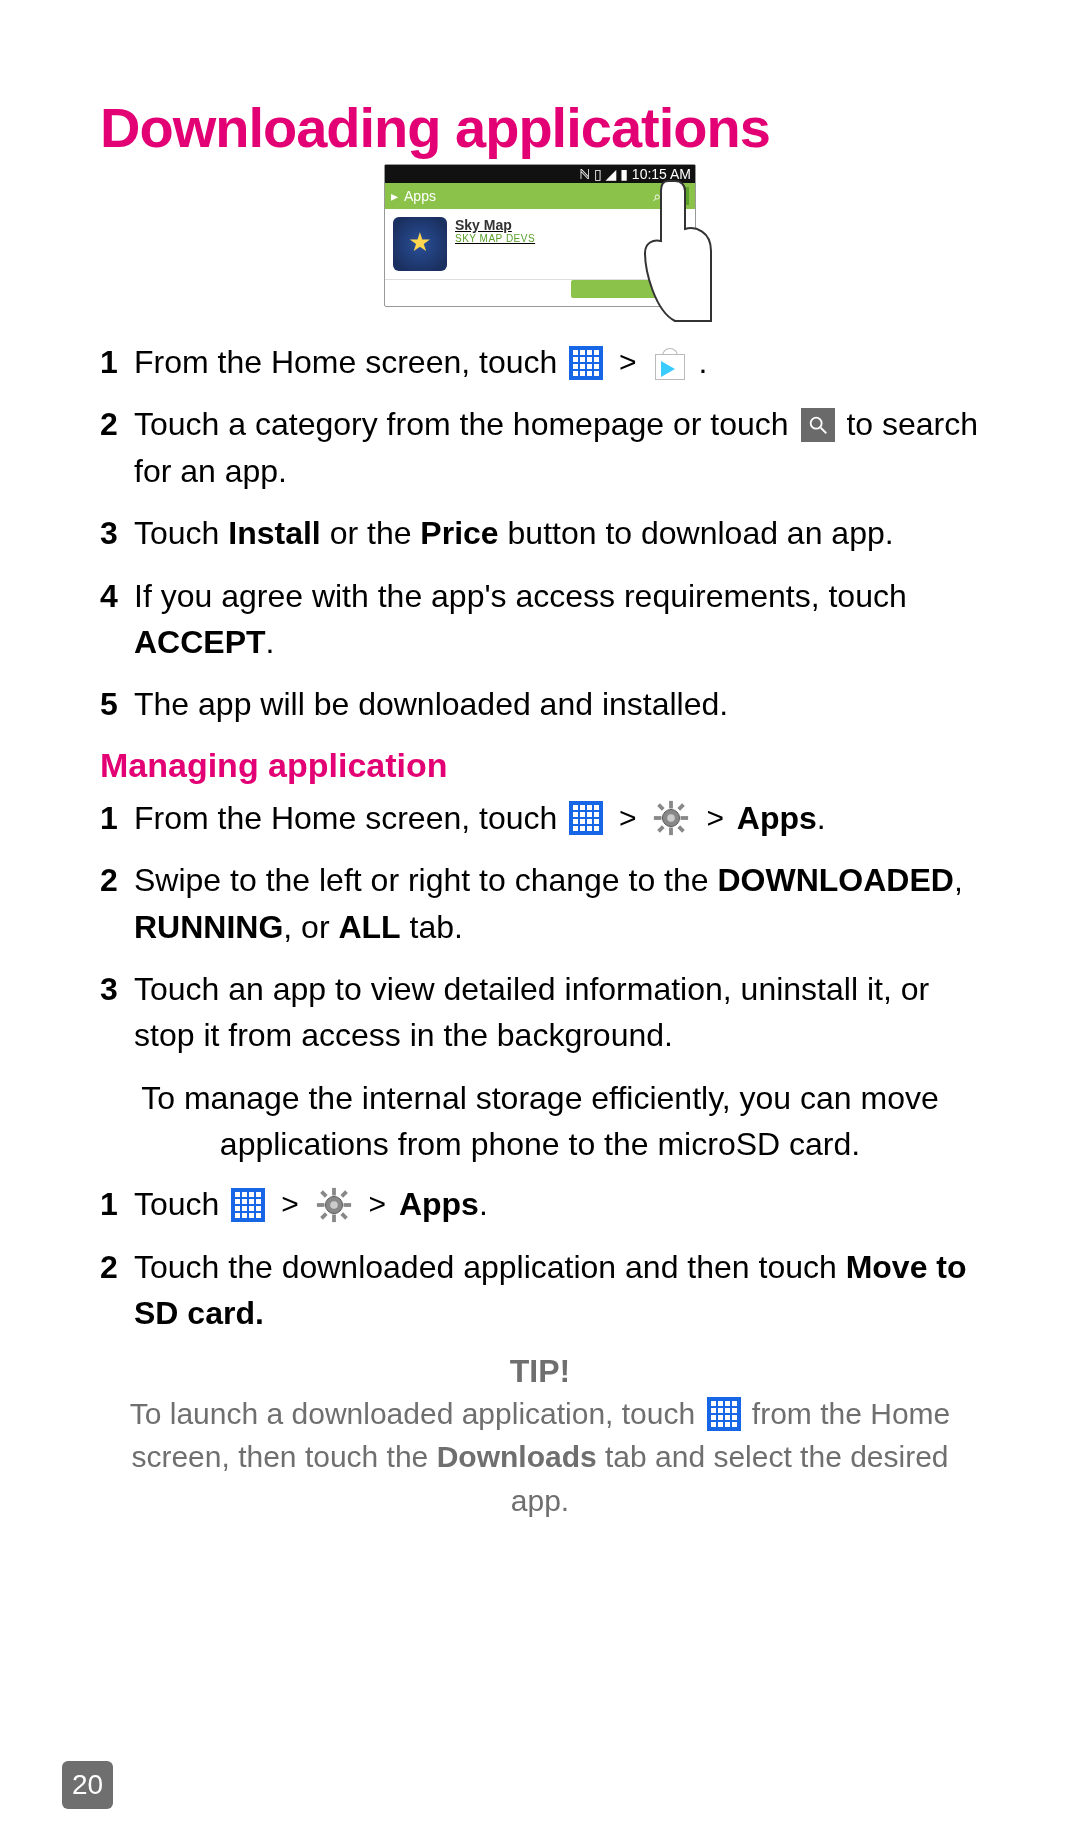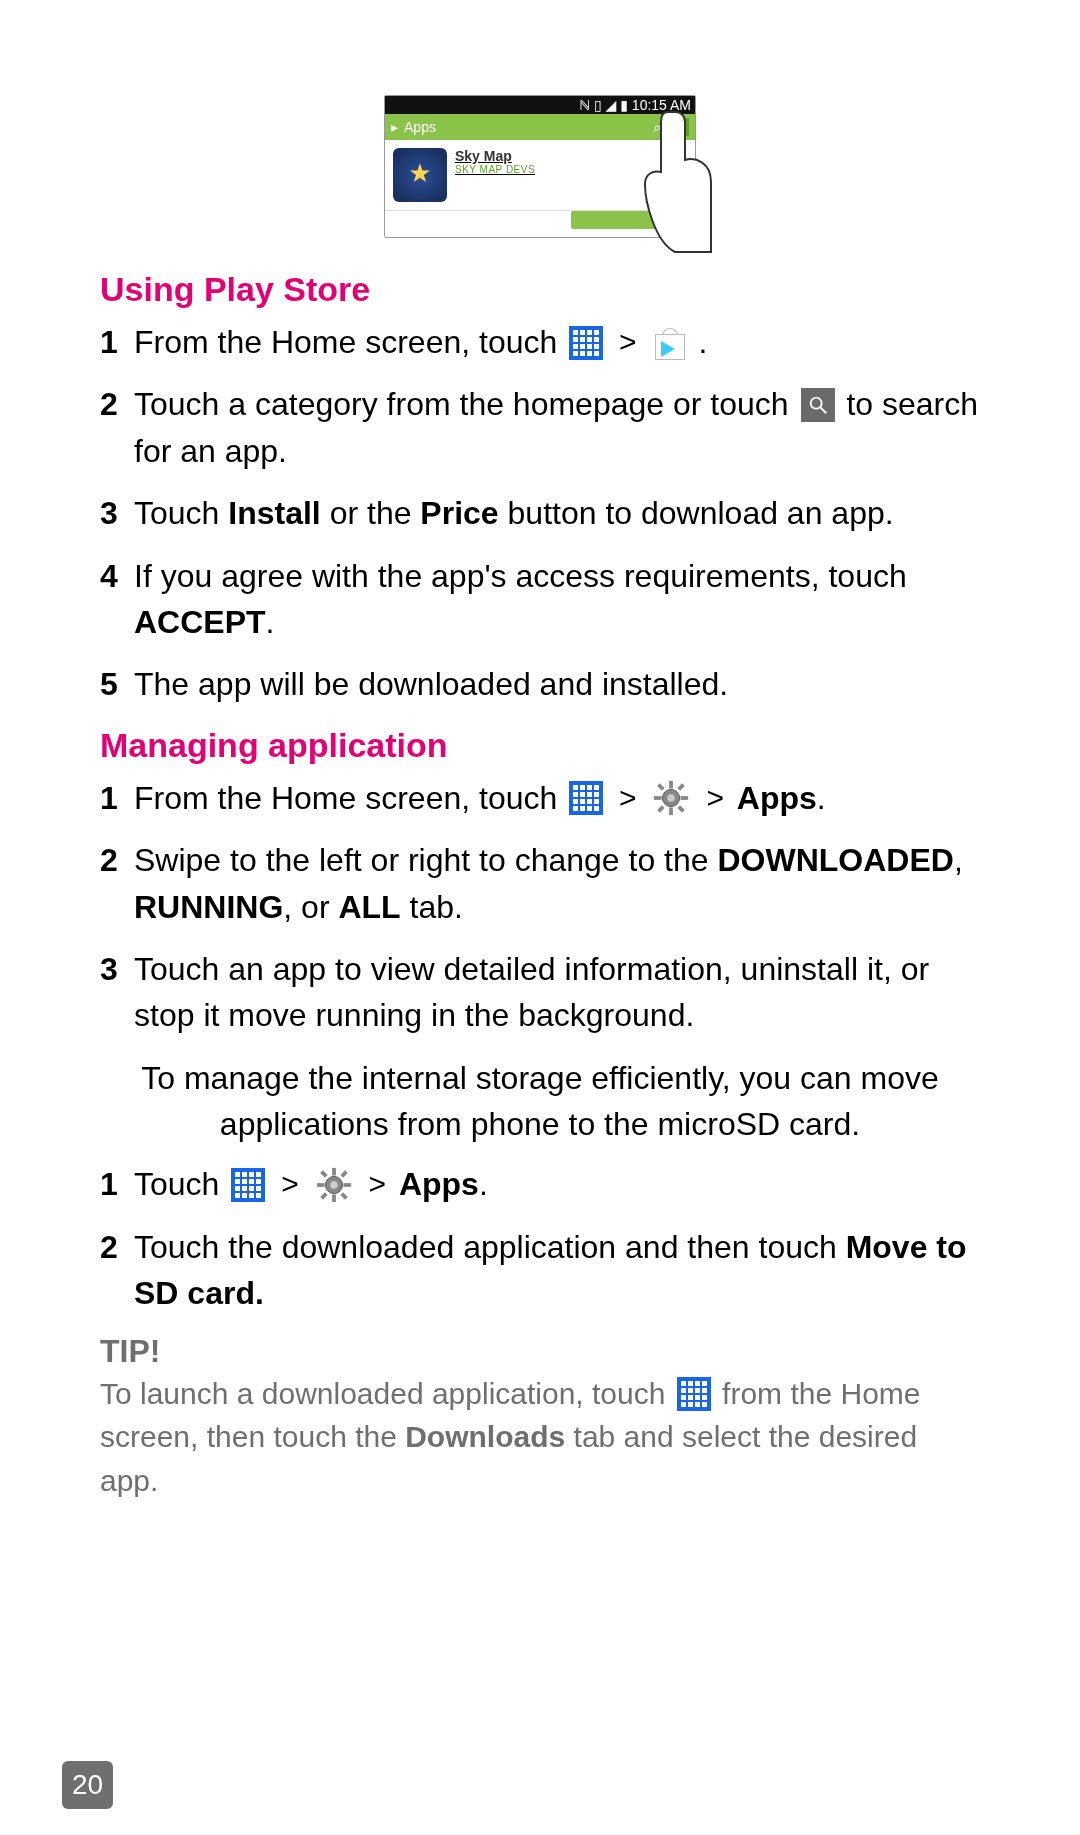--- a/index.html
+++ b/index.html
@@ -181,20 +181,21 @@
   .gear-icon {
     width: 38px; height: 38px;
     display:inline-flex; align-items:center; justify-content:center;
   }
   .gear-icon svg { width:38px; height:38px; }
 
   .gt { font-size: 30px; margin: 0 4px; position:relative; top:-1px;}
 
   .tip-block {
     margin-top: 15px;
+    text-align: center;
   }
   .tip-title {
     color: #6f6f6f;
     font-size: 32px;
     font-weight: bold;
     margin-bottom: 2px;
   }
   .tip-text {
     color: #6f6f6f;
     font-size: 30px;
@@ -211,20 +212,21 @@
     font-size: 28px;
     padding: 8px 10px;
     border-radius: 6px;
   }
 </style>
 </head>
 <body>
 
 <div class="page">
 
+  <h1 class="title">Downloading applications</h1>
 
   <div class="screenshot-wrap">
     <div class="phone-shot">
       <div class="statusbar">
         <span>ℕ ▯ ◢ ▮</span>
         <span>10:15 AM</span>
       </div>
       <div class="appsbar">
         <span>▸</span>
         <span>Apps</span>
@@ -241,21 +243,20 @@
       </div>
       <div class="greenbar"></div>
       <div class="hand">
         <svg viewBox="0 0 90 160">
           <path d="M45 10 C40 10 38 14 38 20 L38 70 C30 68 22 72 22 82 C22 100 32 140 52 150 L88 150 L88 80 C88 60 72 55 62 58 L62 20 C62 14 58 10 52 10 Z" fill="#fff" stroke="#333" stroke-width="2"></path>
         </svg>
       </div>
     </div>
   </div>
 
-  <h2 class="section">Using Play Store</h2>
   <ol class="steps">
     <li>
       <span>From the Home screen, touch </span>
       <span class="icon apps-grid">
           <span></span>
           <span></span>
           <span></span>
           <span></span>
           <span></span>
           <span></span>
@@ -337,21 +338,21 @@
             </g>
           <circle cx="20" cy="20" r="4" fill="#ccc"></circle>
         </svg>
       </span>
       <span class="gt">&gt;</span>
       <b>Apps</b><span>.</span>
     </li>
     <li>
       <span>Swipe to the left or right to change to the </span><b>DOWNLOADED</b><span>, </span><b>RUNNING</b><span>, or </span><b>ALL</b><span> tab.</span>
     </li>
-    <li>Touch an app to view detailed information, uninstall it, or stop it move running in the background.</li>
+    <li>Touch an app to view detailed information, uninstall it, or stop it from access in the background.</li>
   </ol>
 
   <p class="para">To manage the internal storage efficiently, you can move applications from phone to the microSD card.</p>
   <ol class="steps">
     <li>
       <span>Touch </span>
       <span class="icon apps-grid">
           <span></span>
           <span></span>
           <span></span>

